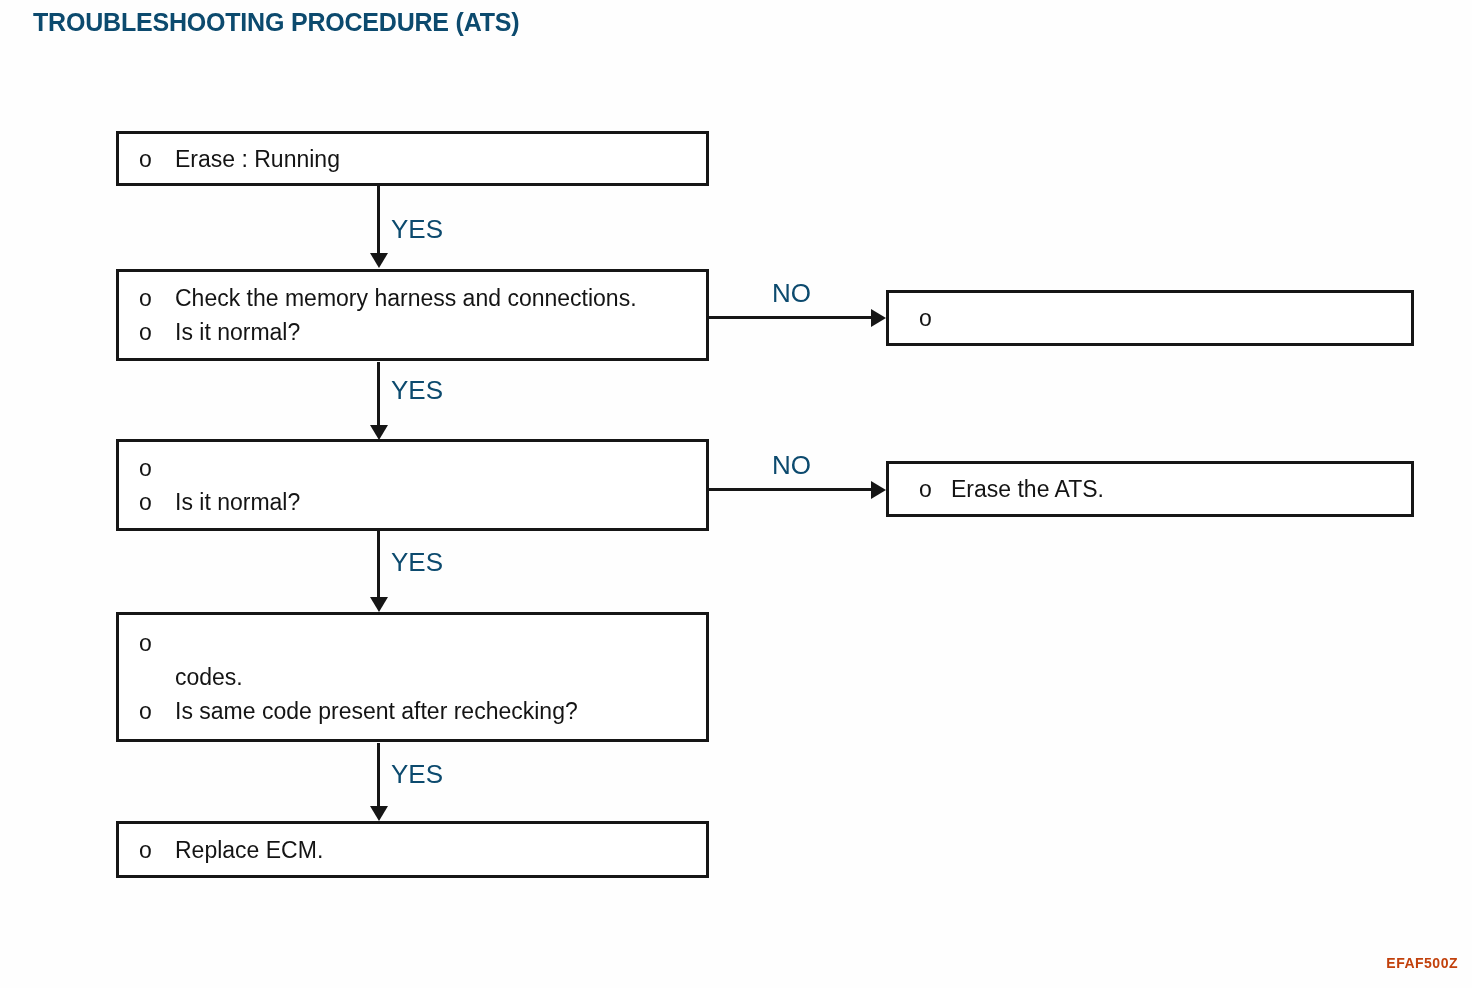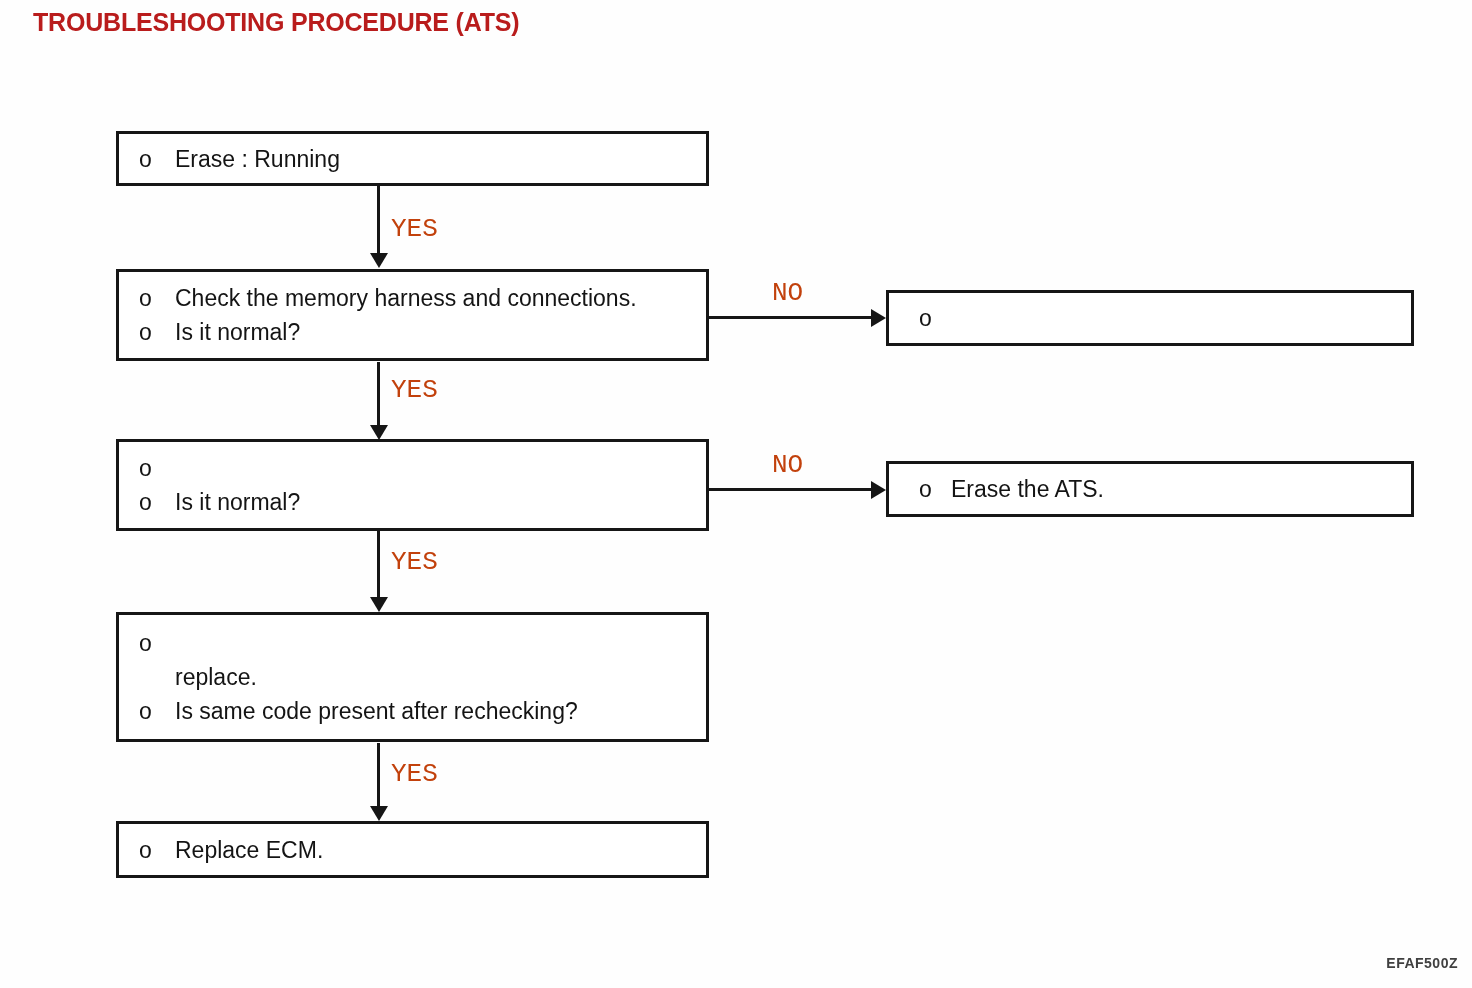--- a/index.html
+++ b/index.html
@@ -2,21 +2,21 @@
 <html><head>
 <meta charset="utf-8">
 <style>
   html,body { margin:0; padding:0; background:#ffffff; }
   .page {
     position:relative; width:1472px; height:988px; background:#fefefe;
     font-family:"Liberation Sans", sans-serif; color:#141414; overflow:hidden;
   }
   .title {
     position:absolute; left:33px; top:8px;
-    font-size:25px; font-weight:700; letter-spacing:-0.2px; color:#b91c1c;
+    font-size:25px; font-weight:700; letter-spacing:-0.2px; color:#0c4a6e;
   }
   .box {
     position:absolute; background:#ffffff; border:3px solid #161616;
     box-sizing:border-box; display:flex; flex-direction:column; justify-content:center;
   }
   .box.left-col  { left:116px; width:593px; }
   .box.right-col { left:886px; width:528px; }
   .bline { display:flex; font-size:23px; line-height:34px; white-space:nowrap; }
   .left-col  .bline { padding-left:20px; }
   .right-col .bline { padding-left:30px; }
@@ -27,26 +27,26 @@
     position:absolute; left:370px; width:0; height:0;
     border-left:9px solid transparent; border-right:9px solid transparent;
     border-top:15px solid #161616;
   }
   .hline { position:absolute; height:3px; background:#161616; }
   .hhead {
     position:absolute; width:0; height:0;
     border-top:9px solid transparent; border-bottom:9px solid transparent;
     border-left:15px solid #161616;
   }
-  .edge-label { position:absolute; font-size:26px; color:#c2410c;font-family:Liberation Mono, monospace; }
+  .edge-label { position:absolute; font-size:26px; color:#0c4a6e; }
   .yes-label { left:391px; }
   .no-label  { left:772px; }
   .figure-code {
     position:absolute; right:14px; top:955px;
-    font-size:14px; font-weight:700; letter-spacing:0.5px; color:#404040;
+    font-size:14px; font-weight:700; letter-spacing:0.5px; color:#c2410c;
   }
 </style>
 </head>
 <body>
 
 <div class="page">
 
   <div class="title">TROUBLESHOOTING PROCEDURE (ATS)</div>
 
   <div class="box left-col" style="top:131px; height:55px;">
@@ -109,21 +109,21 @@
   <div class="vline" style="top:531px; height:67px;"></div>
   <div class="vhead" style="top:597px;"></div>
   <div class="edge-label yes-label" style="top:547px;">YES</div>
 
   <div class="box left-col" style="top:612px; height:130px;">
     <div class="bline">
       <span class="bullet">o</span>
     </div>
     <div class="bline">
       <span class="bullet"></span>
-      <span>replace.</span>
+      <span>codes.</span>
     </div>
     <div class="bline">
       <span class="bullet">o</span>
       <span>Is same code present after rechecking?</span>
     </div>
   </div>
 
   <div class="vline" style="top:743px; height:64px;"></div>
   <div class="vhead" style="top:806px;"></div>
   <div class="edge-label yes-label" style="top:759px;">YES</div>

